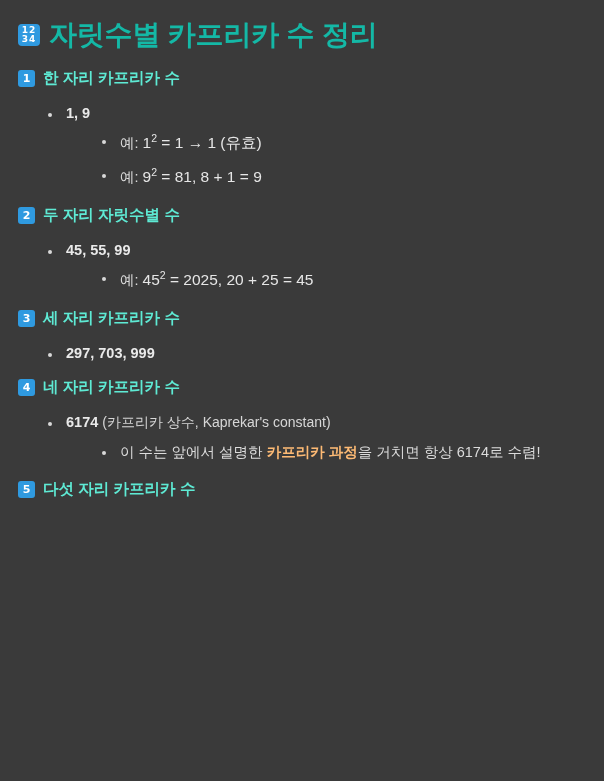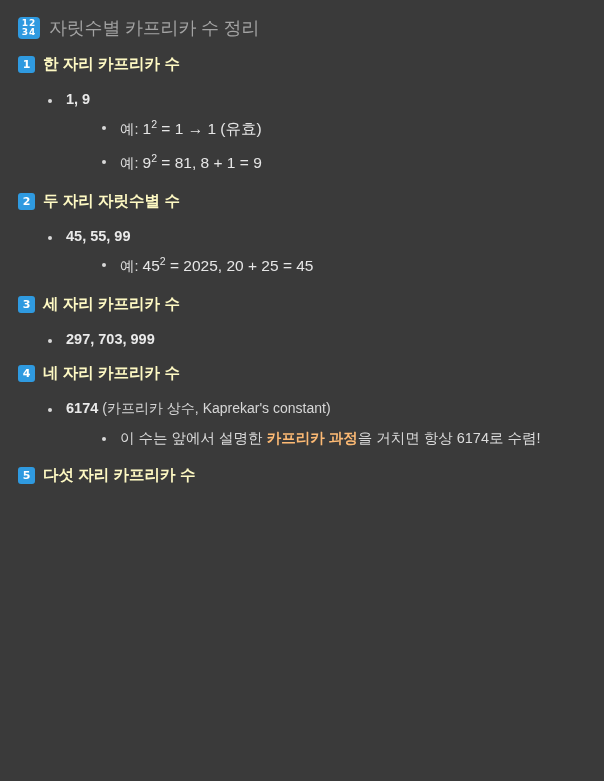--- a/index.html
+++ b/index.html
@@ -40,23 +40,23 @@
     display: flex;
     flex-direction: column;
     align-items: center;
     justify-content: center;
     flex: none;
     font-family: "DejaVu Sans", sans-serif;
     text-align: center;
   }
   .title-icon span { display: block; letter-spacing: 1px; }
   .title-text {
-    font-size: 18px;
-    font-weight: normal;
-    color: #a3a3a3;
+    font-size: 28px;
+    font-weight: bold;
+    color: #14b8a6;
     letter-spacing: -0.2px;
   }
 
   
   .section { margin: 0 0 4px 0; }
   .sec-head {
     display: flex;
     align-items: center;
     gap: 8px;
     margin: 14px 0 6px 2px;
@@ -71,21 +71,21 @@
     font-weight: bold;
     display: flex;
     align-items: center;
     justify-content: center;
     flex: none;
     font-family: "DejaVu Sans", sans-serif;
   }
   .sec-title {
     font-size: 15.5px;
     font-weight: bold;
-    color: #fef9c3;
+    color: #5eead4;
   }
 
   
   ul.lvl1 {
     list-style: none;
     margin: 16px;
     padding: 0 0 0 14px;
   }
   ul.lvl1 > li {
     position: relative;

